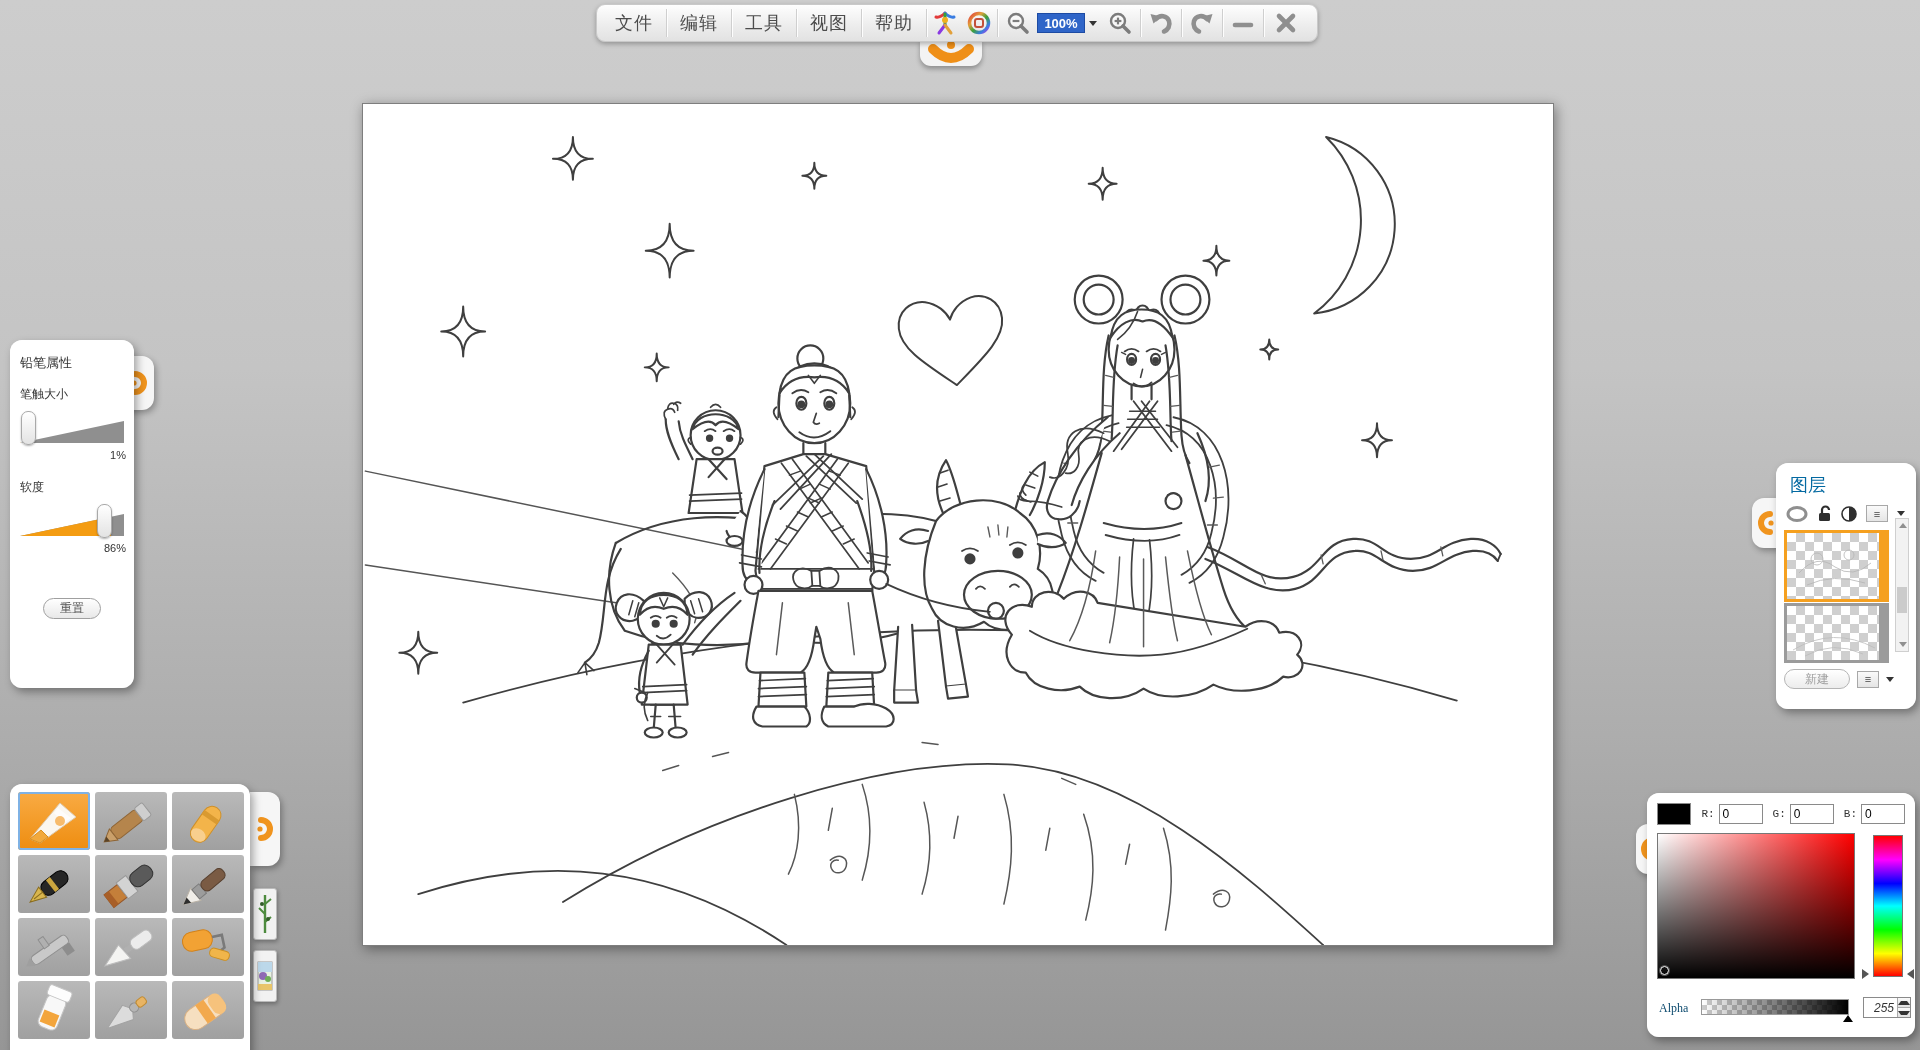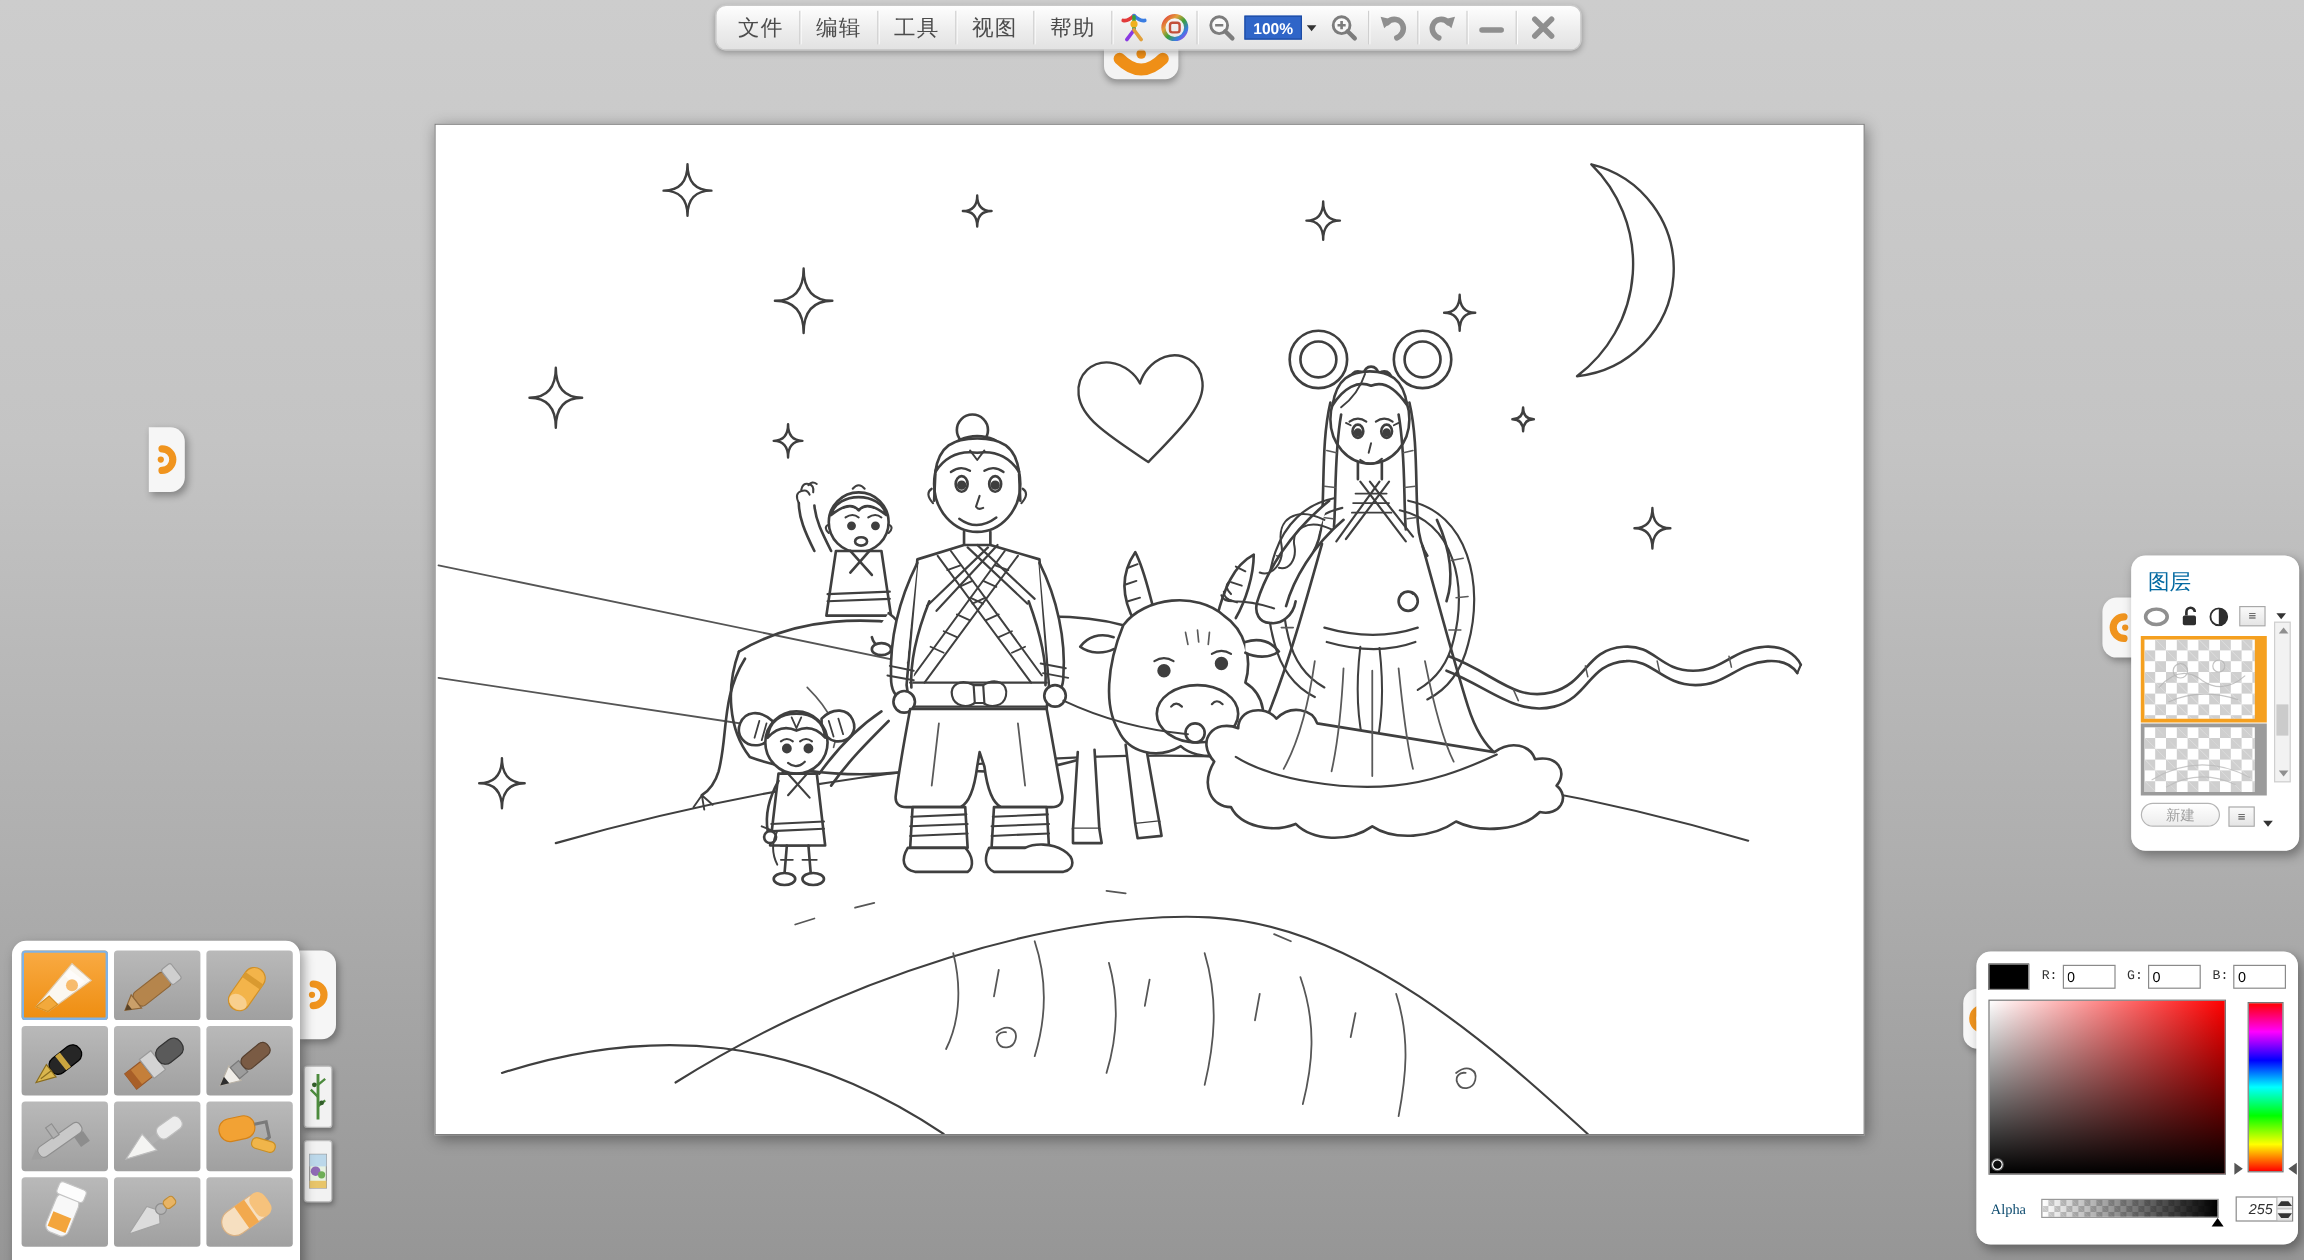--- a/index.html
+++ b/index.html
@@ -78,21 +78,21 @@
       background-position:0 0,9px 9px; background-size:18px 18px; background-color:#fff; }
   .layer-sel   { border:3px solid #f5a01f; border-right-width:10px; height:72px; }
   .layer-unsel { border:3px solid #9b9b9b; border-right-width:10px; height:60px; }
   .vscroll { position:absolute; left:119px; top:55px; width:14px; height:134px;
              background:#f2f2f2; border:1px solid #cfcfcf; }
   .vscroll .arr-up, .vscroll .arr-dn { position:absolute; left:3px; width:0; height:0;
              border-left:4px solid transparent; border-right:4px solid transparent; }
   .arr-up { top:4px; border-bottom:5px solid #8f8f8f; }
   .arr-dn { bottom:4px; border-top:5px solid #8f8f8f; }
   .vthumb { position:absolute; left:1px; top:68px; width:10px; height:26px; background:#cbcbcb; }
-  .layers-bottom { display:flex; align-items:flex-end; gap:7px; margin-top:6px; }
+  .layers-bottom { display:flex; align-items:center; gap:7px; margin-top:6px; }
   .new-btn { width:66px; height:20px; background:linear-gradient(#fff,#ececec);
              border:1px solid #b5b5b5; border-radius:10px; font-size:12px; color:#a0a0a0;
              text-align:center; line-height:18px; cursor:pointer; }
   .list-btn { width:22px; height:17px; background:linear-gradient(#fafafa,#e5e5e5); border:1px solid #a8a8a8;
               display:flex; align-items:center; justify-content:center; font-size:11px; color:#444; }
   .mini-drop { width:0; height:0; border-left:4px solid transparent; border-right:4px solid transparent; border-top:5px solid #333; }
 
   
   .color-panel { left:1647px; top:793px; width:268px; height:244px; z-index:10; padding:10px; }
   .cp-row { display:flex; align-items:center; gap:4px; }
@@ -441,20 +441,42 @@
       </g>
     </svg>
   </div>
 
   <div class="handle-tab handle-right" style="left:124px; top:356px; width:30px; height:54px;">
     <svg width="20" height="28" viewBox="0 0 20 28">
       <path d="M6,5 A9,9 0 1 1 6,23" stroke="#f0941e" stroke-width="6" fill="none" stroke-linecap="round"></path>
       <circle cx="5" cy="14" r="2.6" fill="#f0941e"></circle>
     </svg>
   </div>
+  <div class="panel pencil-panel">
+    <div class="pencil-title">铅笔属性</div>
+    <div class="slider-label">笔触大小</div>
+    <div class="wedge-wrap" style="--p: 1%; --pf: 0.01;">
+      <div class="wedge"></div>
+      <div class="wedge-clip">
+          <div class="wedge-fill"></div>
+        </div>
+      <div class="slider-handle"></div>
+    </div>
+    <div class="slider-value">1%</div>
+    <div class="slider-label">软度</div>
+    <div class="wedge-wrap" style="--p: 86%; --pf: 0.86;">
+      <div class="wedge"></div>
+      <div class="wedge-clip">
+          <div class="wedge-fill"></div>
+        </div>
+      <div class="slider-handle"></div>
+    </div>
+    <div class="slider-value">86%</div>
+    <div class="reset-btn">重置</div>
+  </div>
 
   <div class="handle-tab handle-right" style="left:250px; top:792px; width:30px; height:74px;">
     <svg width="20" height="28" viewBox="0 0 20 28">
       <path d="M6,5 A9,9 0 1 1 6,23" stroke="#f0941e" stroke-width="6" fill="none" stroke-linecap="round"></path>
       <circle cx="5" cy="14" r="2.6" fill="#f0941e"></circle>
     </svg>
   </div>
   <div class="side-btn" style="left:253px; top:888px; width:24px; height:52px;">
     <svg width="16" height="44" viewBox="0 0 16 44">
       <path d="M8,3 L8,41" stroke="#4d8b3e" stroke-width="2.4"></path>

